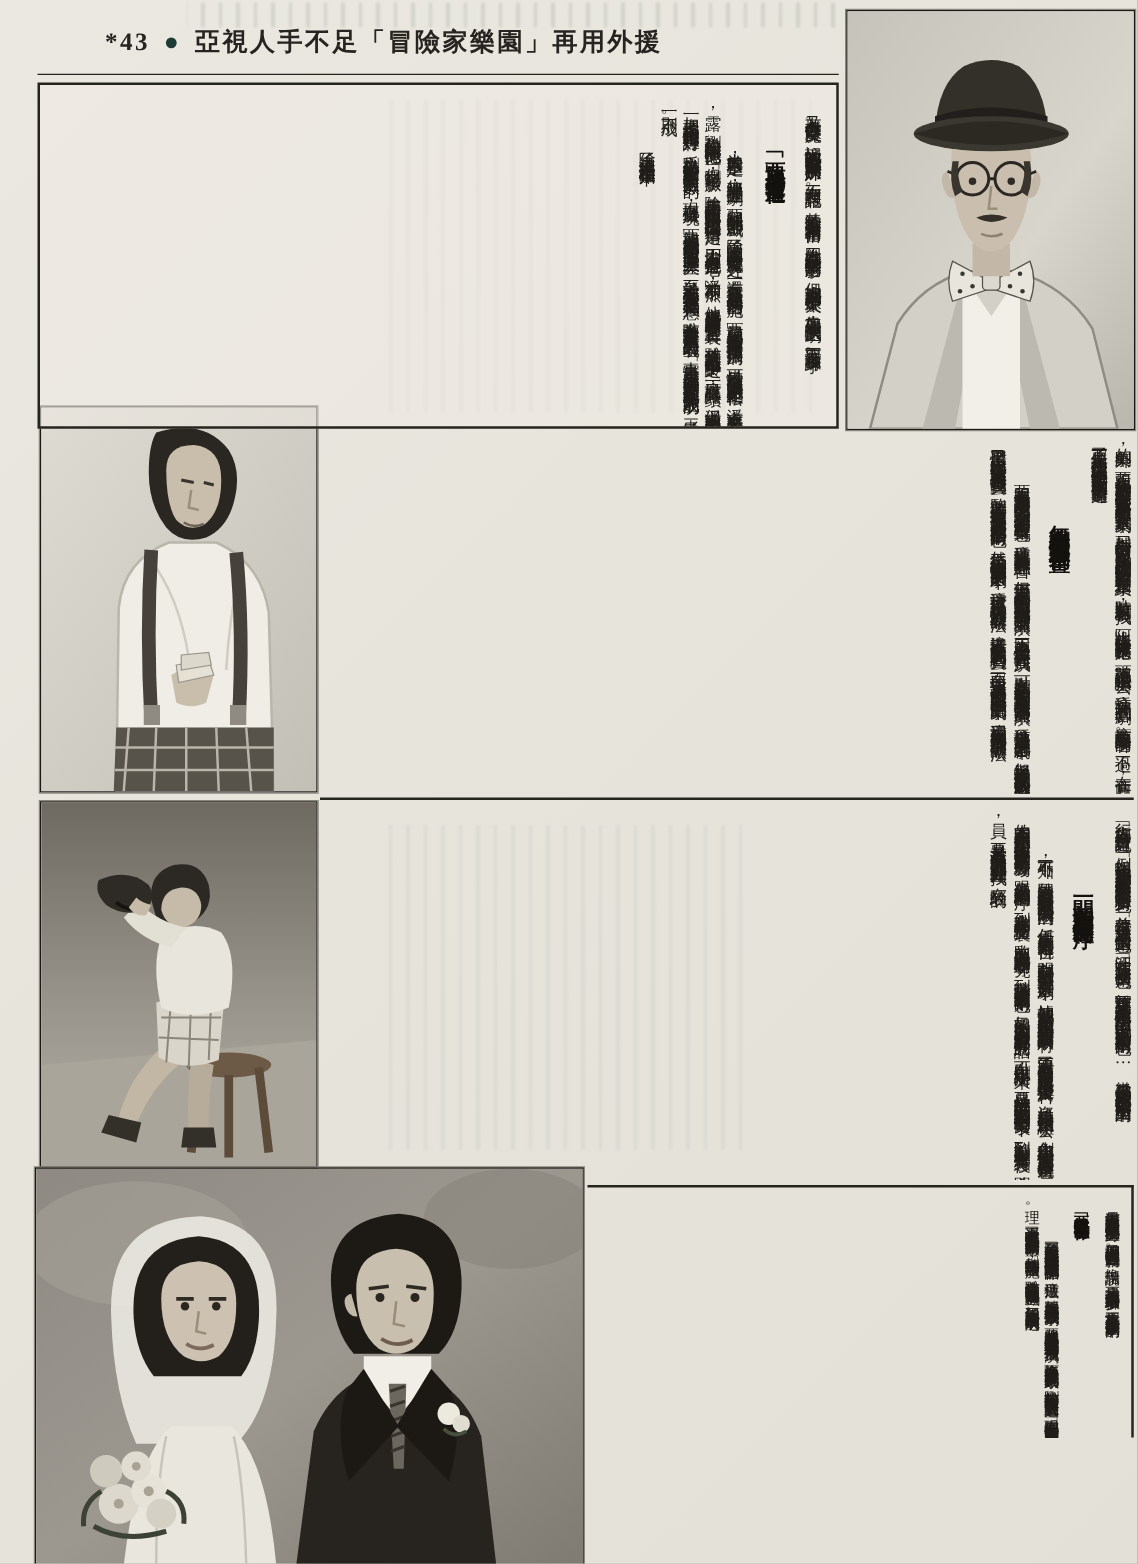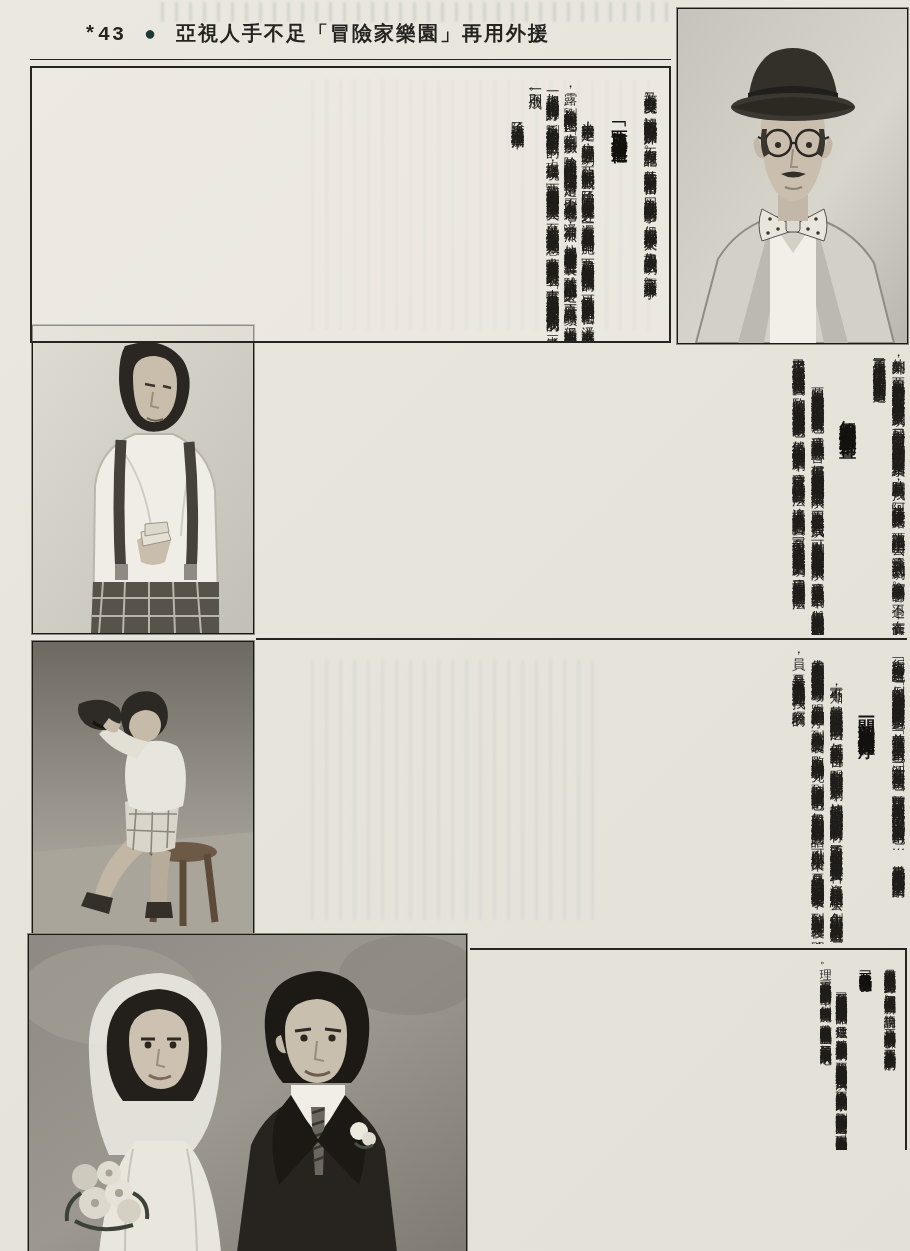--- a/index.html
+++ b/index.html
@@ -13,21 +13,21 @@
   }
   
   .ghost{position:absolute;opacity:.10;filter:blur(1px);pointer-events:none;
     background:repeating-linear-gradient(90deg,transparent 0 11px,#5e7a6e 11px 14px);}
   .ghost.g1{left:150px;top:2px;width:520px;height:20px;opacity:.16;}
   .ghost.g2{left:300px;top:80px;width:360px;height:250px;}
   .ghost.g3{left:300px;top:660px;width:300px;height:260px;opacity:.07;}
 
   .header-line{
     position:absolute;left:84px;top:20px;z-index:3;
-    font-family:Liberation Mono, monospace;
+    font-family:Liberation Serif, serif;
     font-size:20px;font-weight:700;letter-spacing:2px;color:#262420;
     white-space:nowrap;
   }
   .header-line .bullet{color:#1e3a34;margin:0 4px;}
   .rule{position:absolute;background:#26241f;z-index:2;}
   .rule.r-header{left:30px;top:59px;width:641px;height:1px;}
   .rule.r-mid{left:256px;top:638px;width:651px;height:2px;}
 
   
   .vtext{

